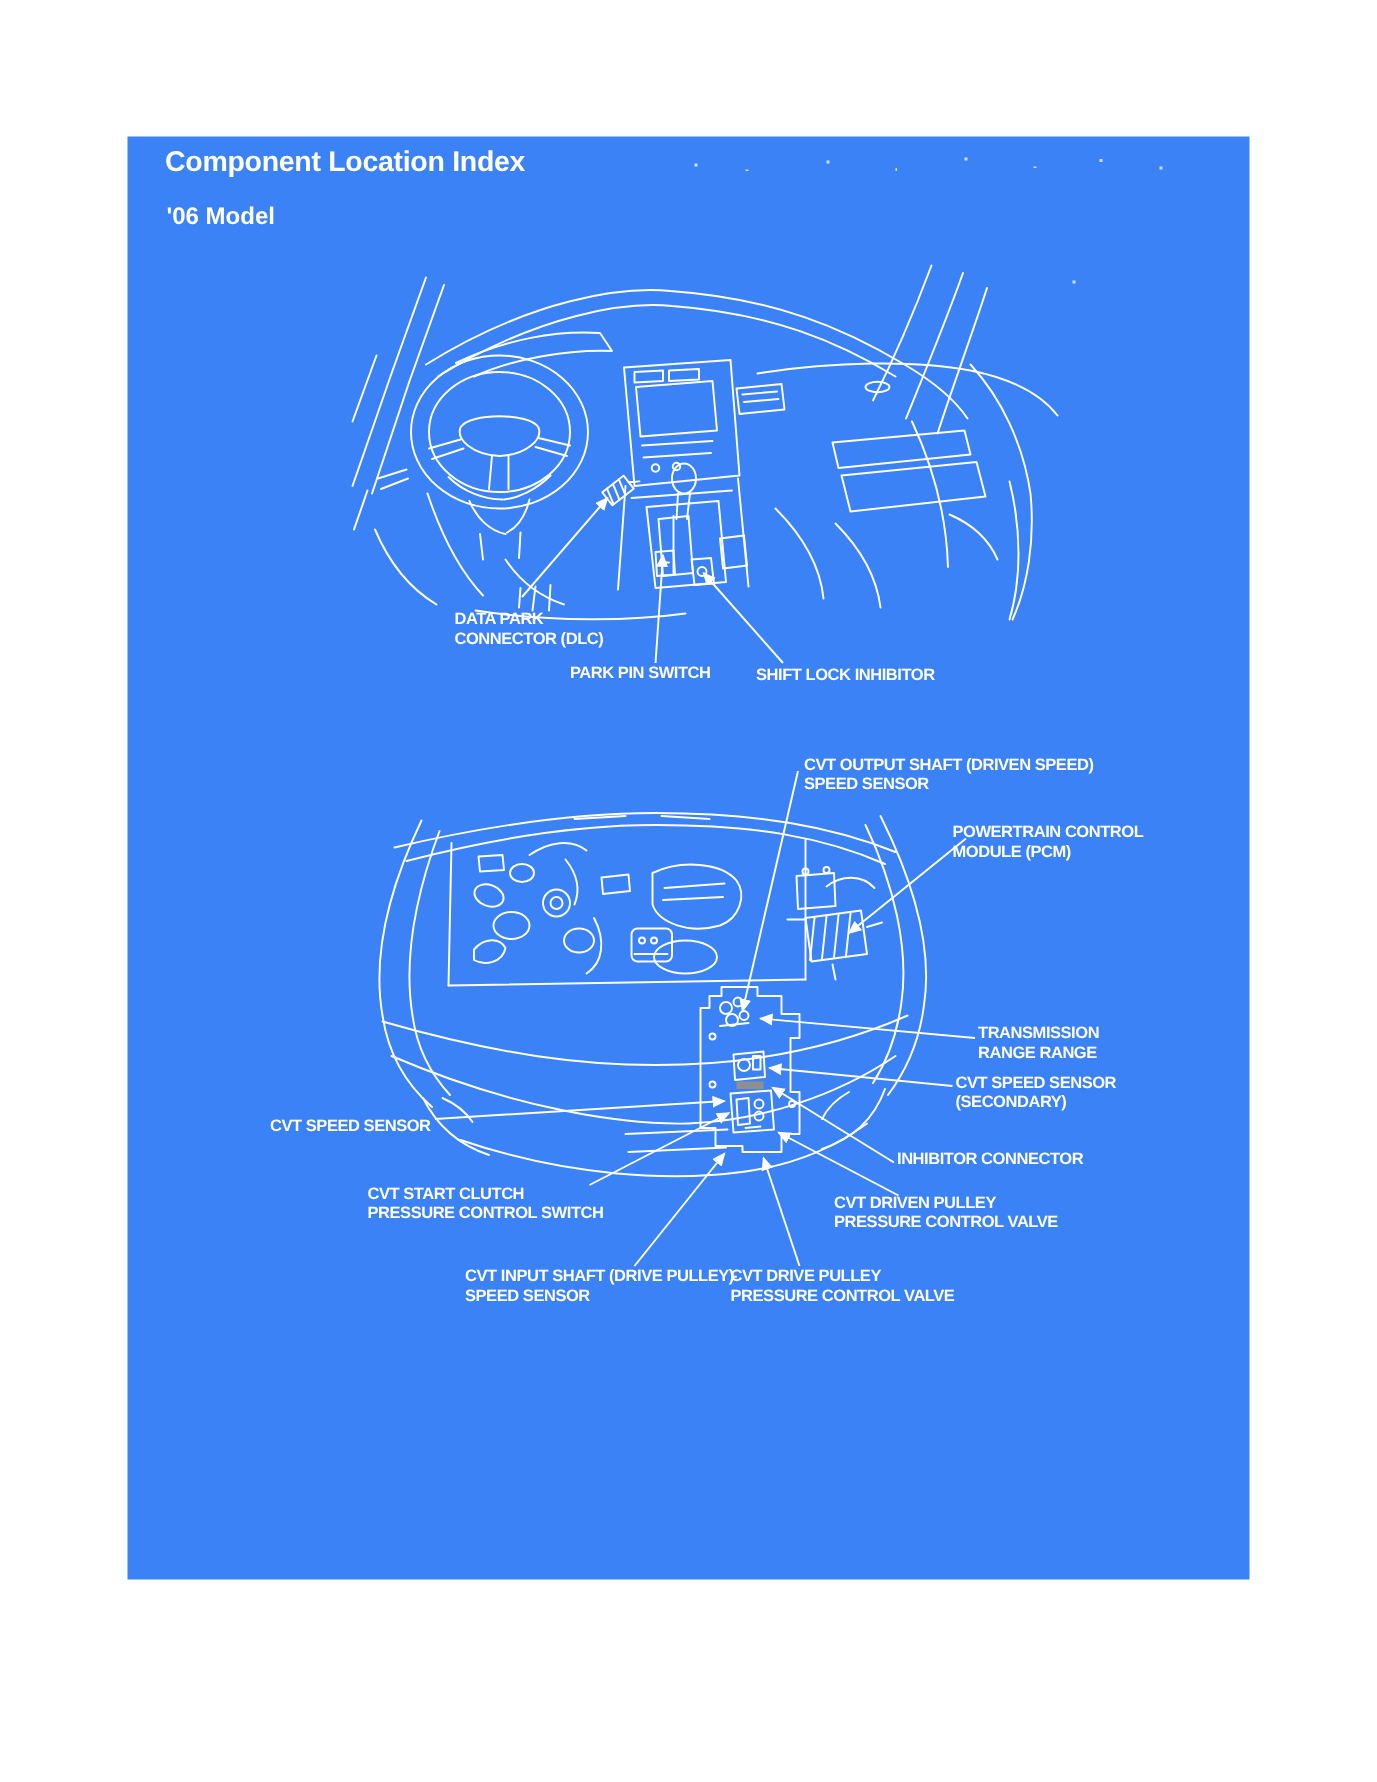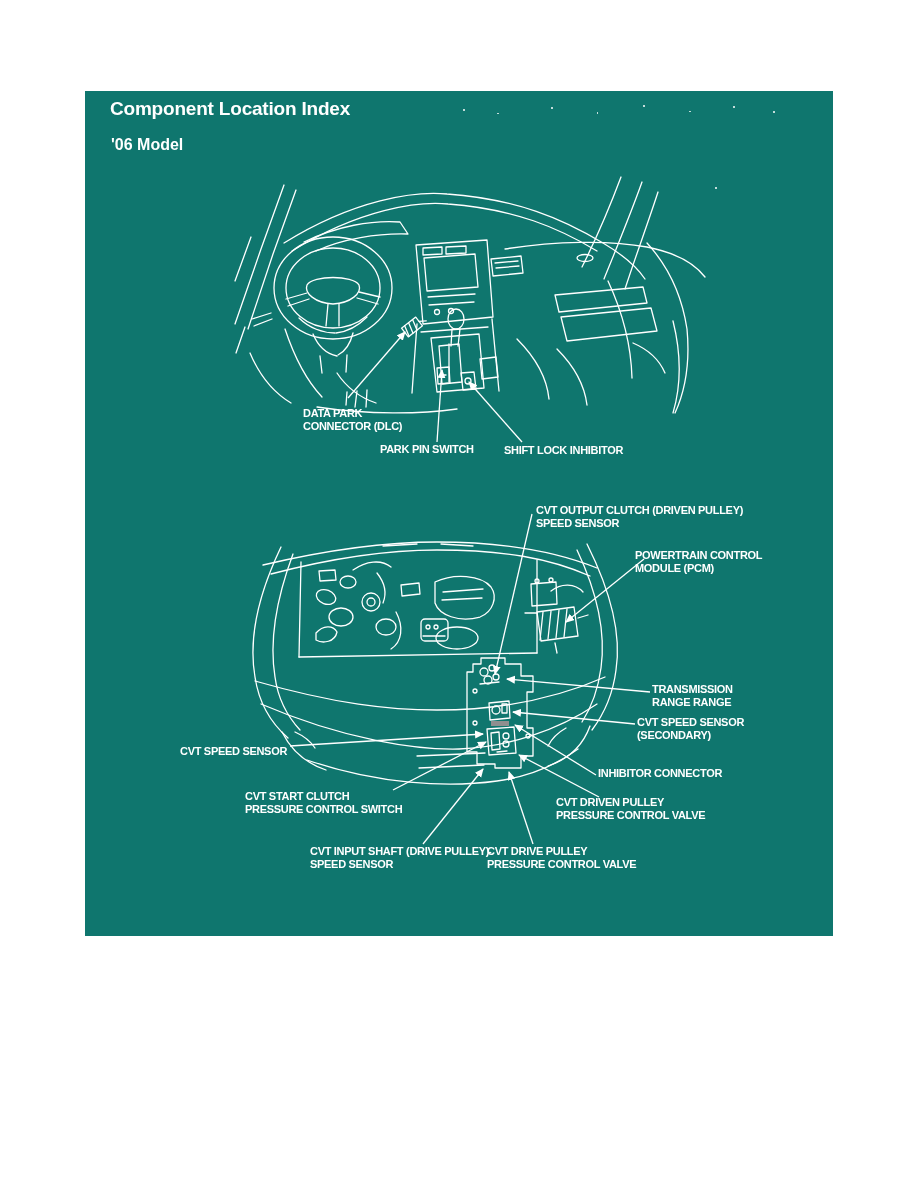--- a/index.html
+++ b/index.html
@@ -1,19 +1,19 @@
 <!DOCTYPE html>
 <html><head>
 <meta charset="utf-8">
 <style>
   html,body{margin:0;padding:0;}
   body{width:918px;height:1188px;background:#ffffff;position:relative;
        font-family:"Liberation Sans",sans-serif;}
   .page{position:relative;width:918px;height:1188px;background:#ffffff;overflow:hidden;}
-  .panel{position:absolute;left:85px;top:91px;width:748px;height:845px;background:#0f766e;}
+  .panel{position:absolute;left:85px;top:91px;width:748px;height:962px;background:#3b82f6;}
   .panel svg{position:absolute;left:0;top:0;}
   .title{position:absolute;left:25px;top:7px;color:#fff;font-size:19px;font-weight:700;
          letter-spacing:-0.2px;white-space:nowrap;}
   .model{position:absolute;left:26px;top:45px;color:#fff;font-size:16px;font-weight:700;
          white-space:nowrap;}
   .lbl{position:absolute;color:#fff;font-size:11px;line-height:12.5px;font-weight:700;
        letter-spacing:-0.3px;white-space:pre-line;}
   .dash-sep{position:absolute;color:#fff;font-size:11px;font-weight:700;}
   .noise{position:absolute;background:#fff;opacity:.75;}
 </style>
@@ -267,21 +267,21 @@
         <path d="M338,753 L398,678" marker-end="url(#arrow)"></path>
         <path d="M448,753 L424,681" marker-end="url(#arrow)"></path>
       </g>
     </svg>
 
     <div class="lbl" style="left:218px;top:316px">DATA PARK
 CONNECTOR (DLC)</div>
     <div class="lbl" style="left:295px;top:352px">PARK PIN SWITCH</div>
     <div class="lbl" style="left:419px;top:353px">SHIFT LOCK INHIBITOR</div>
 
-    <div class="lbl" style="left:451px;top:413px">CVT OUTPUT CLUTCH (DRIVEN PULLEY)
+    <div class="lbl" style="left:451px;top:413px">CVT OUTPUT SHAFT (DRIVEN SPEED)
 SPEED SENSOR</div>
     <div class="lbl" style="left:550px;top:458px">POWERTRAIN CONTROL
 MODULE (PCM)</div>
     <div class="lbl" style="left:567px;top:592px">TRANSMISSION
 RANGE RANGE</div>
     <div class="lbl" style="left:552px;top:625px">CVT SPEED SENSOR
 (SECONDARY)</div>
     <div class="lbl" style="left:513px;top:676px">INHIBITOR CONNECTOR</div>
     <div class="lbl" style="left:95px;top:654px">CVT SPEED SENSOR</div>
     <div class="lbl" style="left:160px;top:699px">CVT START CLUTCH

